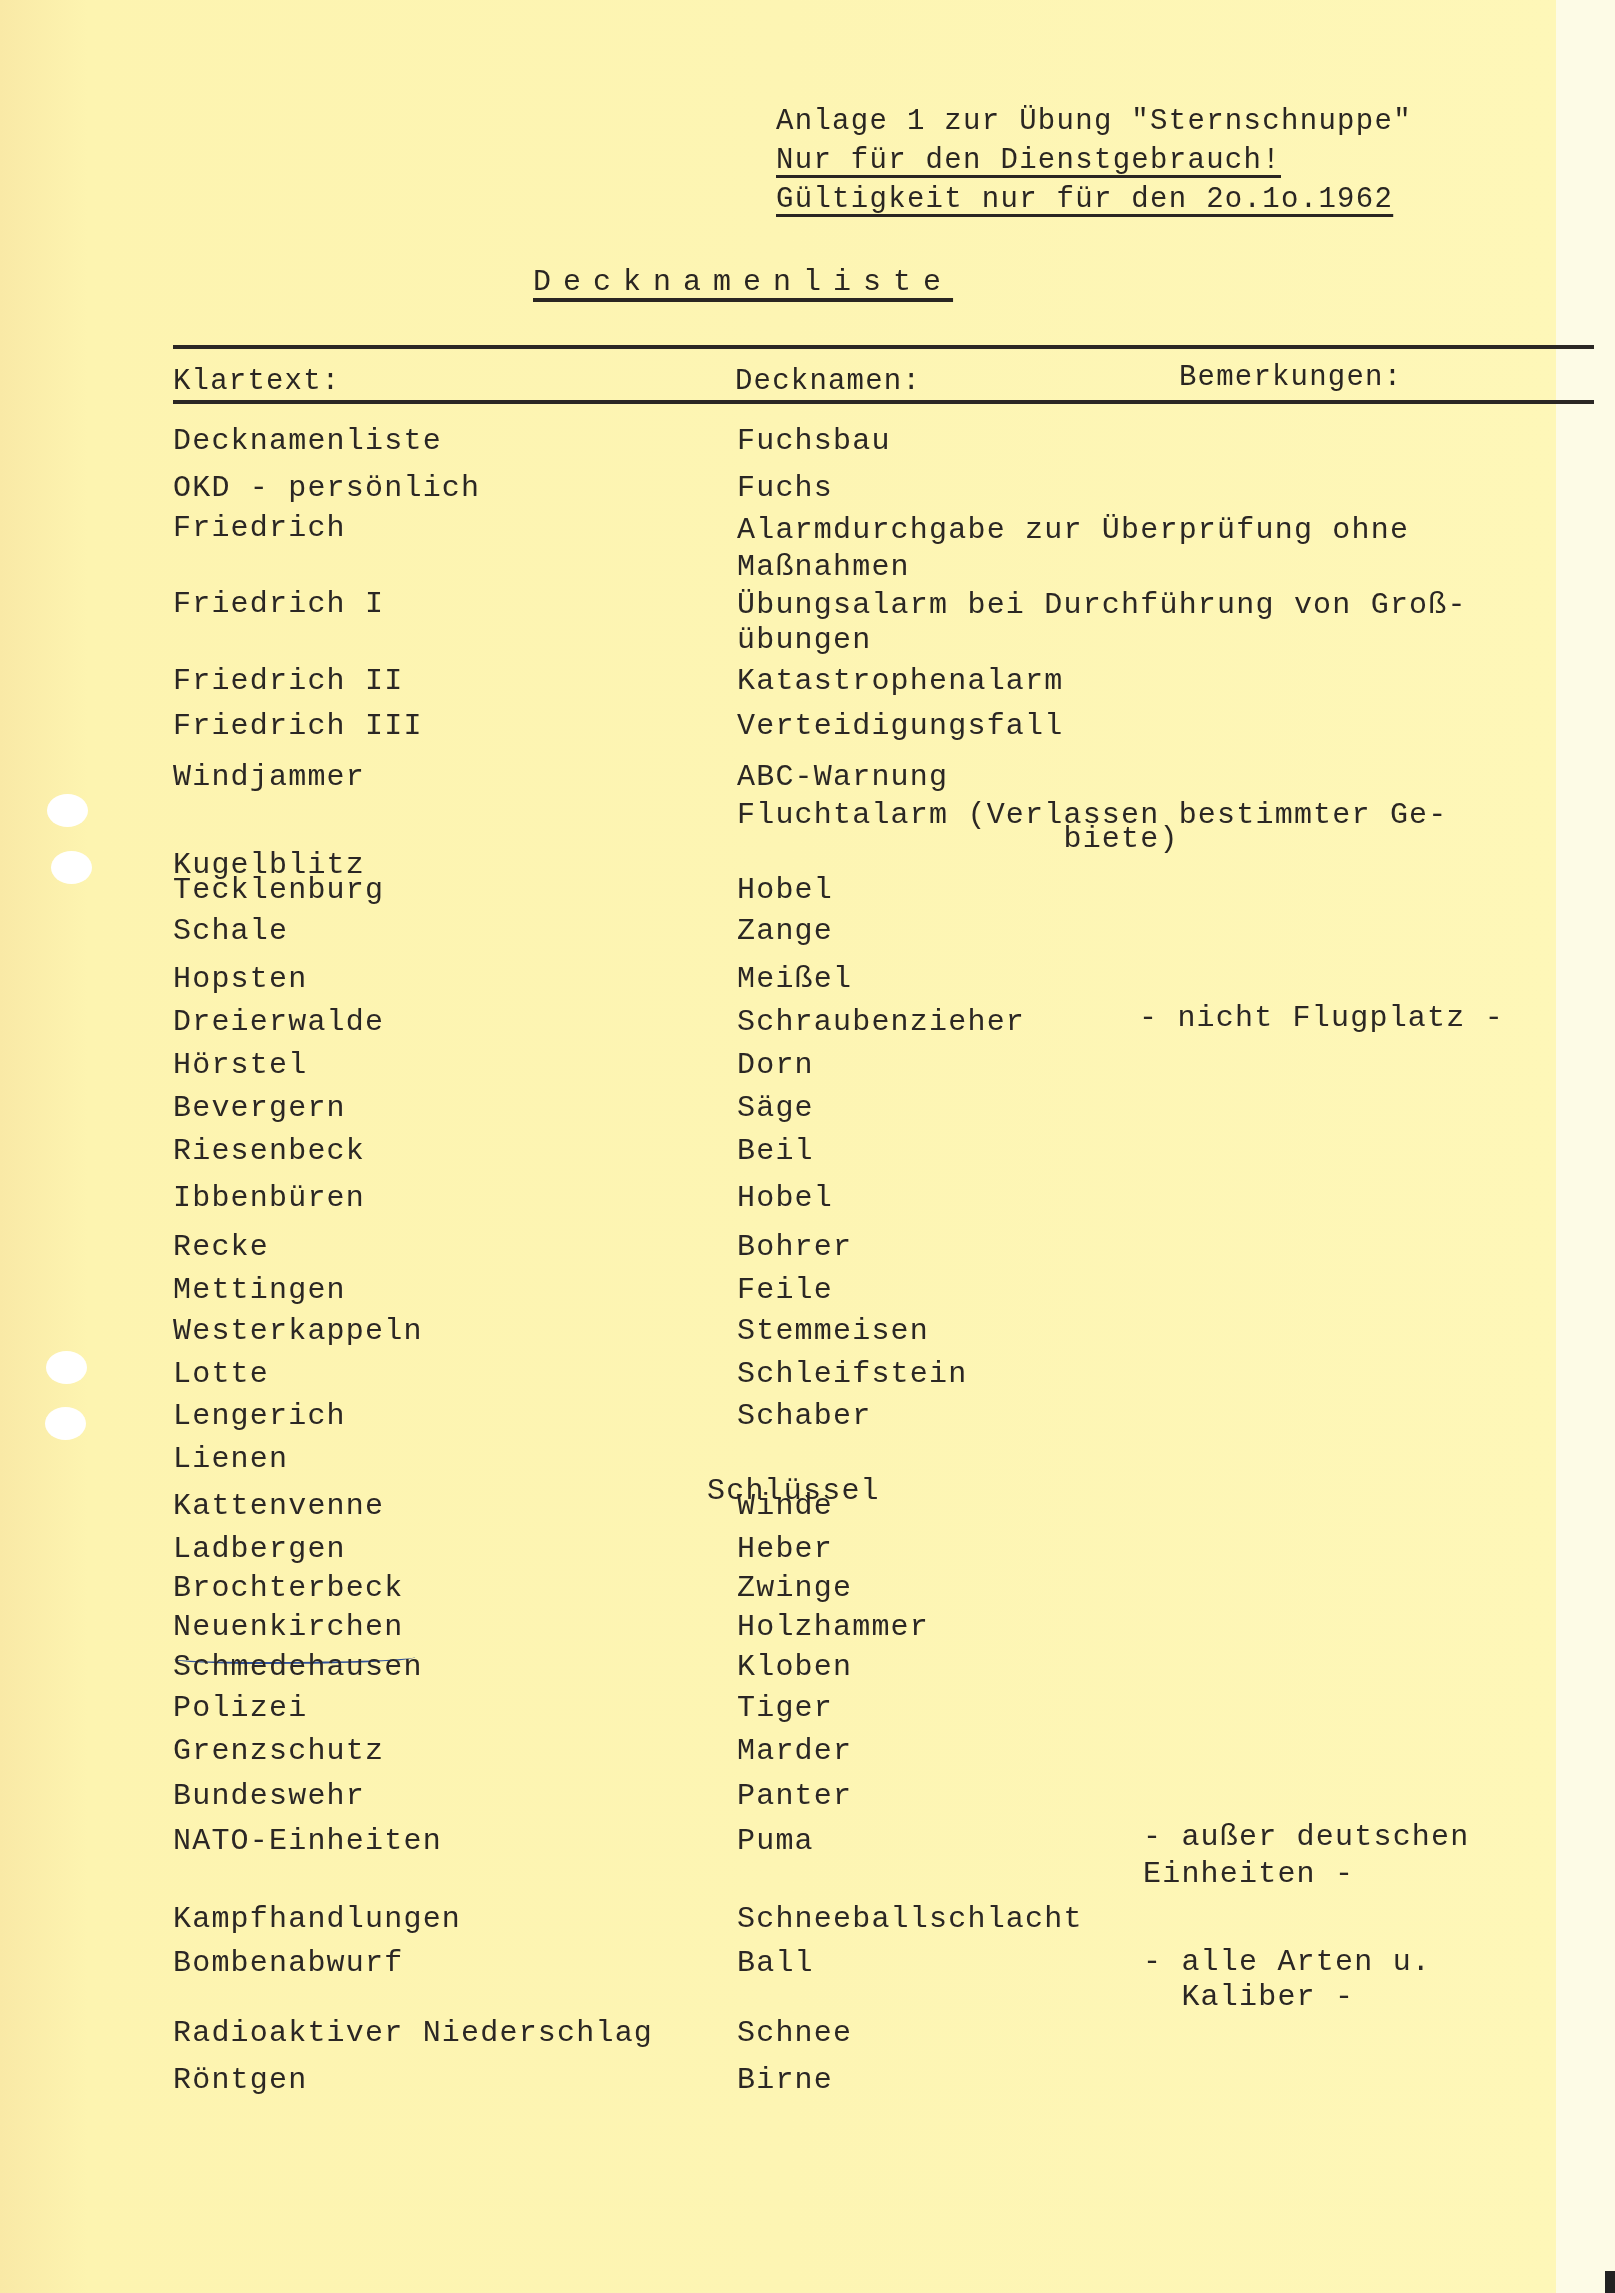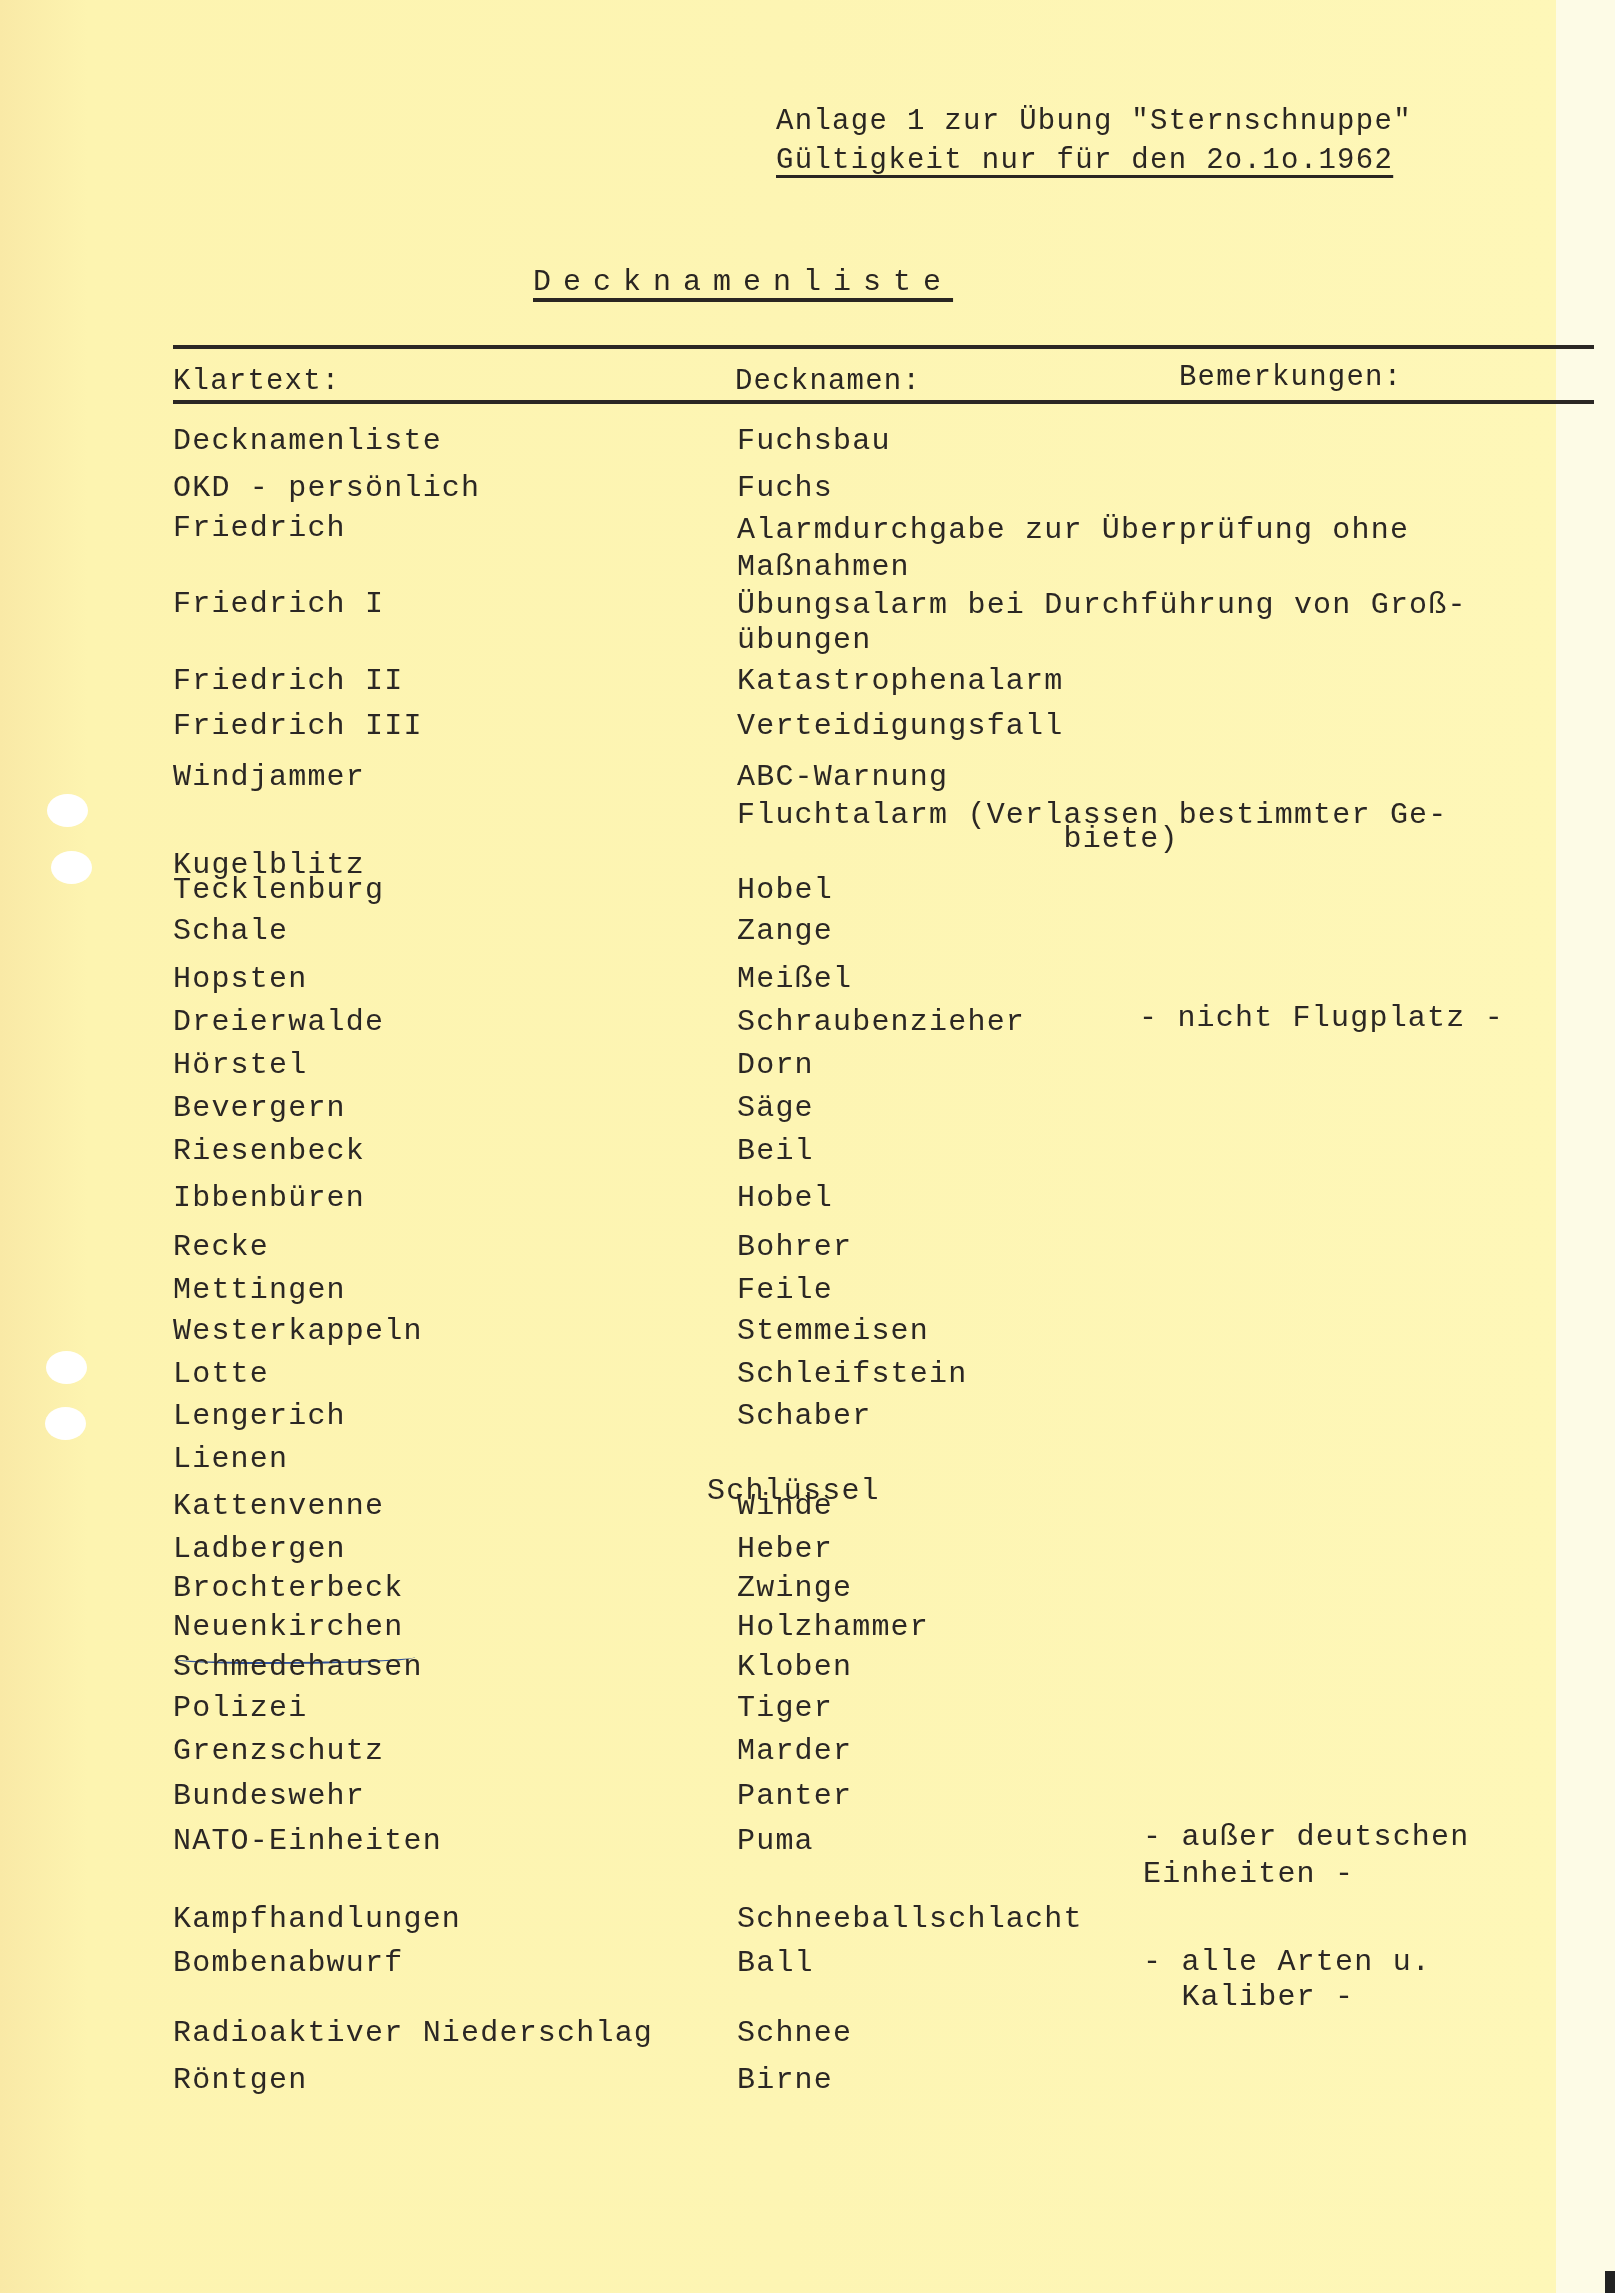--- a/index.html
+++ b/index.html
@@ -50,20 +50,21 @@
 <div class="margin-strip"></div>
 <div class="bottom-edge"></div>
 
 <div class="punch-hole" style="left:47px; top:794px;"></div>
 <div class="punch-hole" style="left:51px; top:851px; height:33px;"></div>
 <div class="punch-hole" style="left:46px; top:1351px;"></div>
 <div class="punch-hole" style="left:45px; top:1407px;"></div>
 
 <div class="header-block">
   <span class="header-line">Anlage 1 zur Übung "Sternschnuppe"</span>
+  <span class="header-line underlined">Nur für den Dienstgebrauch!</span>
   <span class="header-line underlined">Gültigkeit nur für den 2o.1o.1962</span>
 </div>
 
 <div class="doc-title">Decknamenliste</div>
 
 <div class="rule" style="left:173px; top:345px; width:1421px;"></div>
 <div class="col-head" style="left:173px; top:365px;">Klartext:</div>
 <div class="col-head" style="left:735px; top:365px;">Decknamen:</div>
 <div class="col-head" style="left:1179px; top:361px;">Bemerkungen:</div>
 <div class="rule" style="left:173px; top:400px; width:1421px;"></div>

